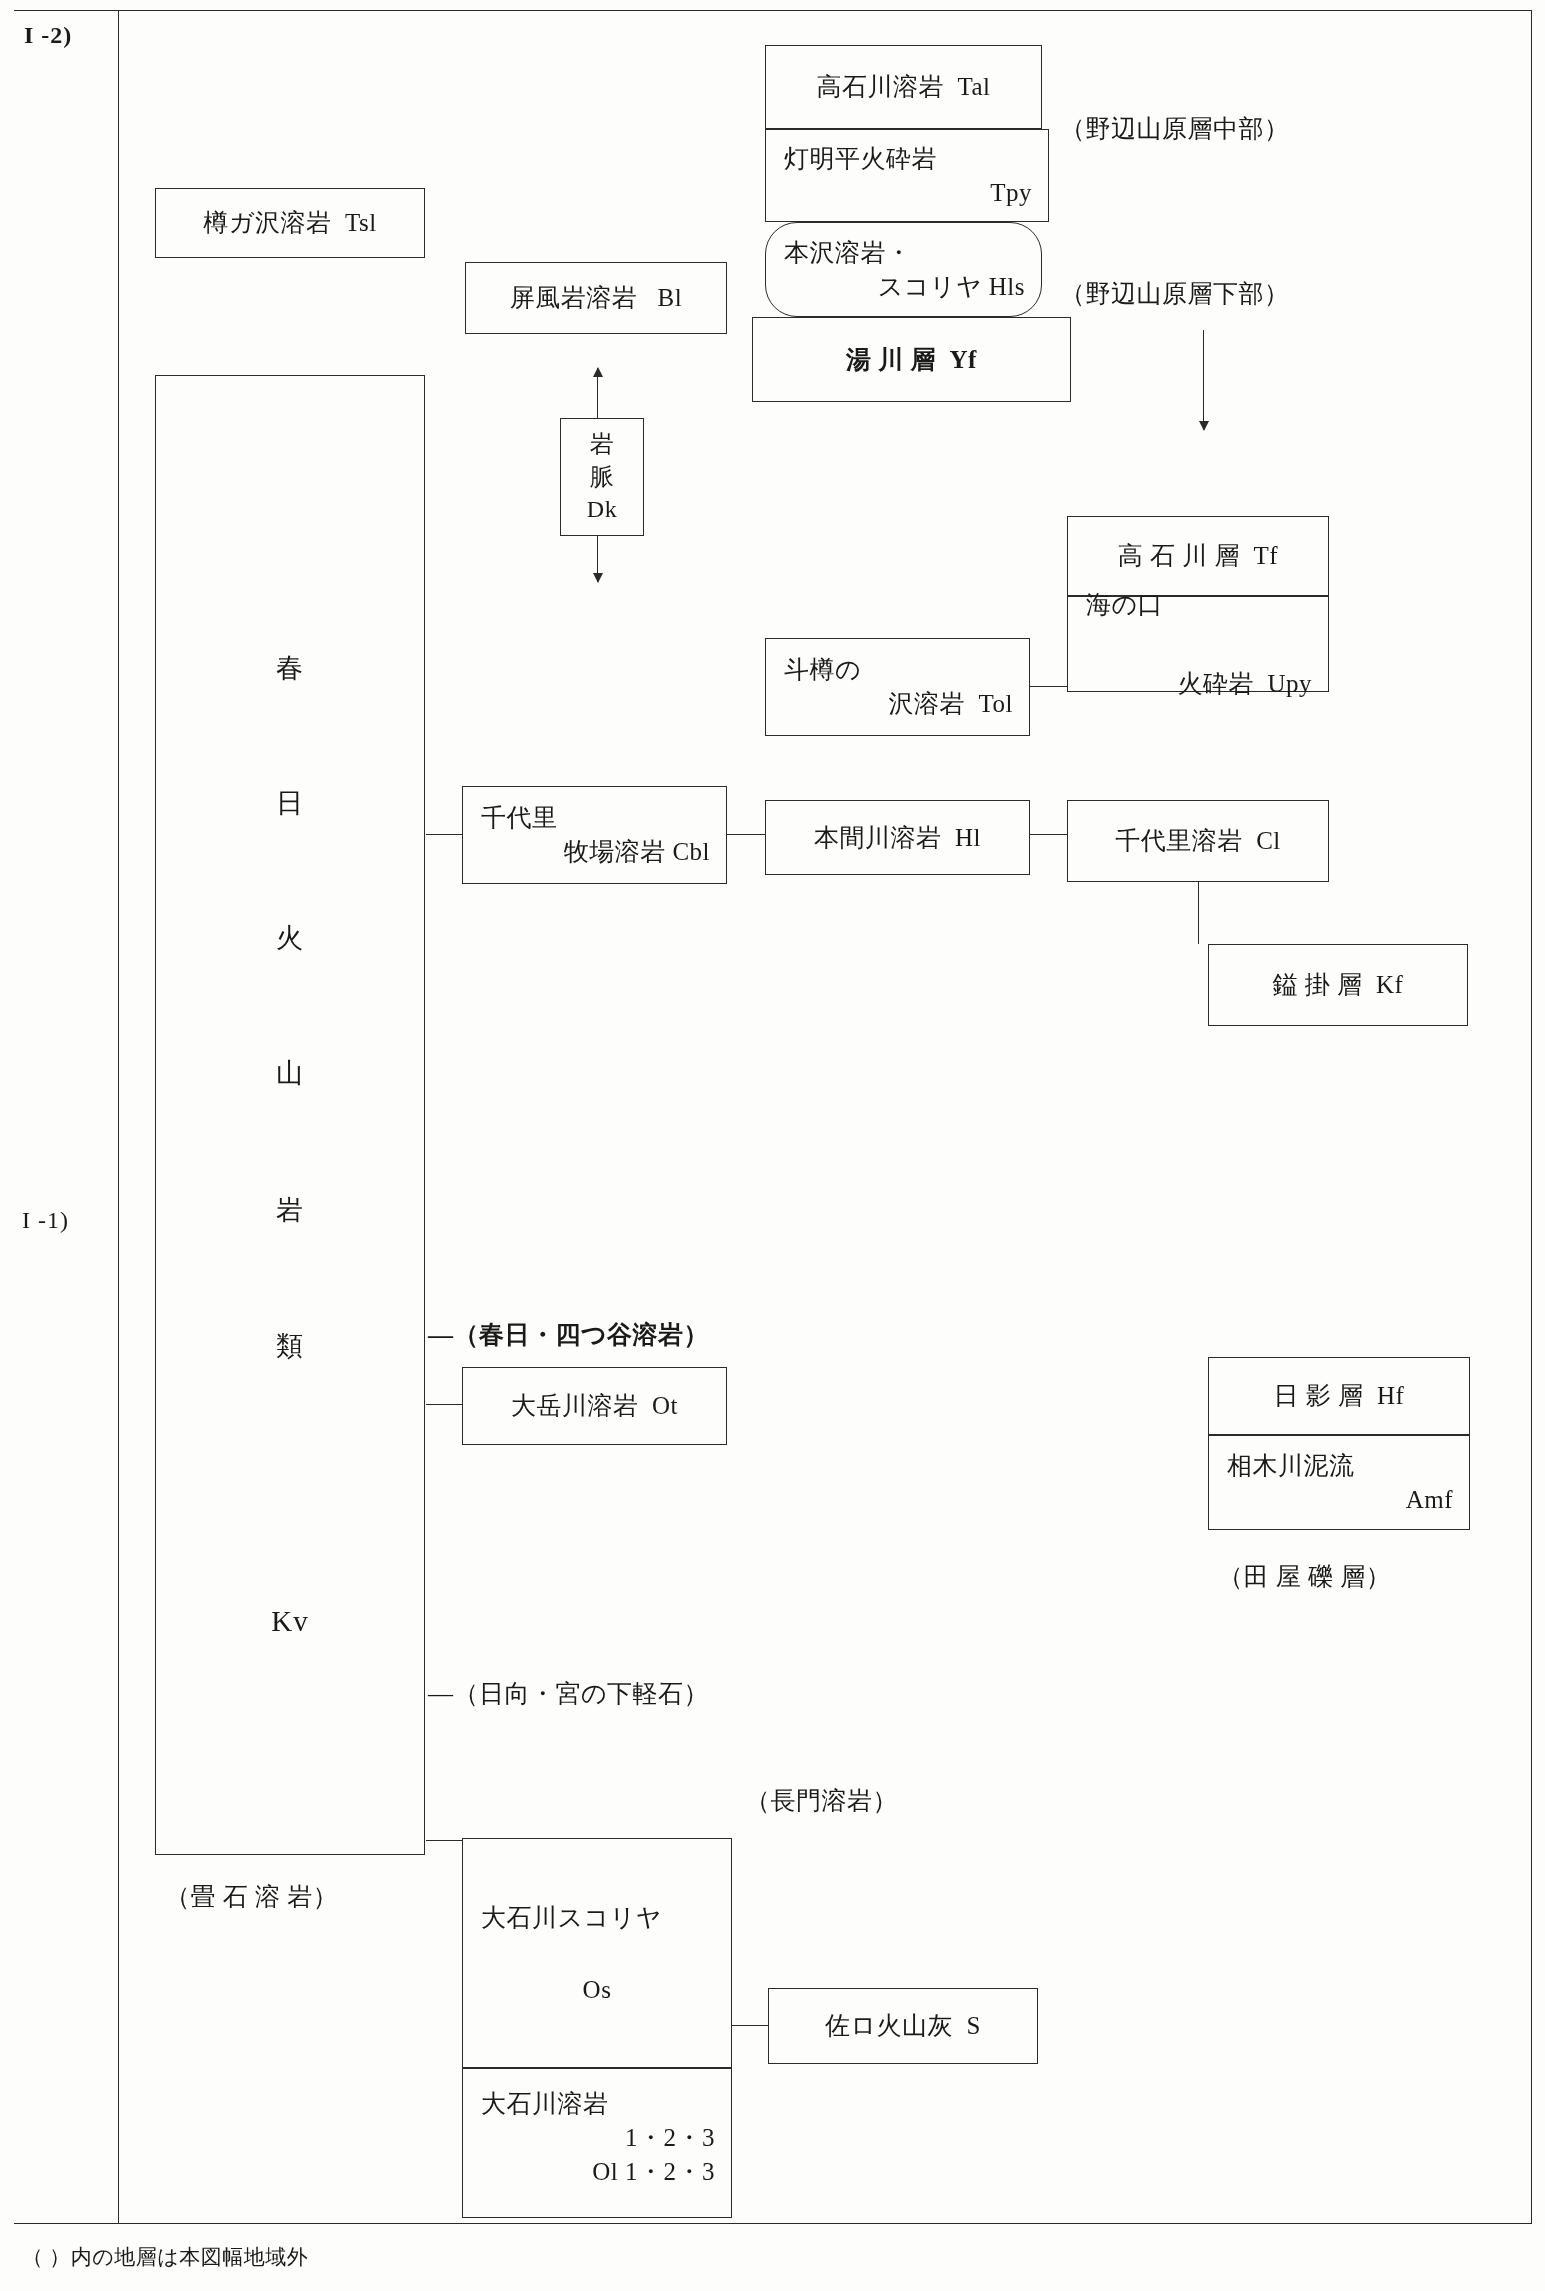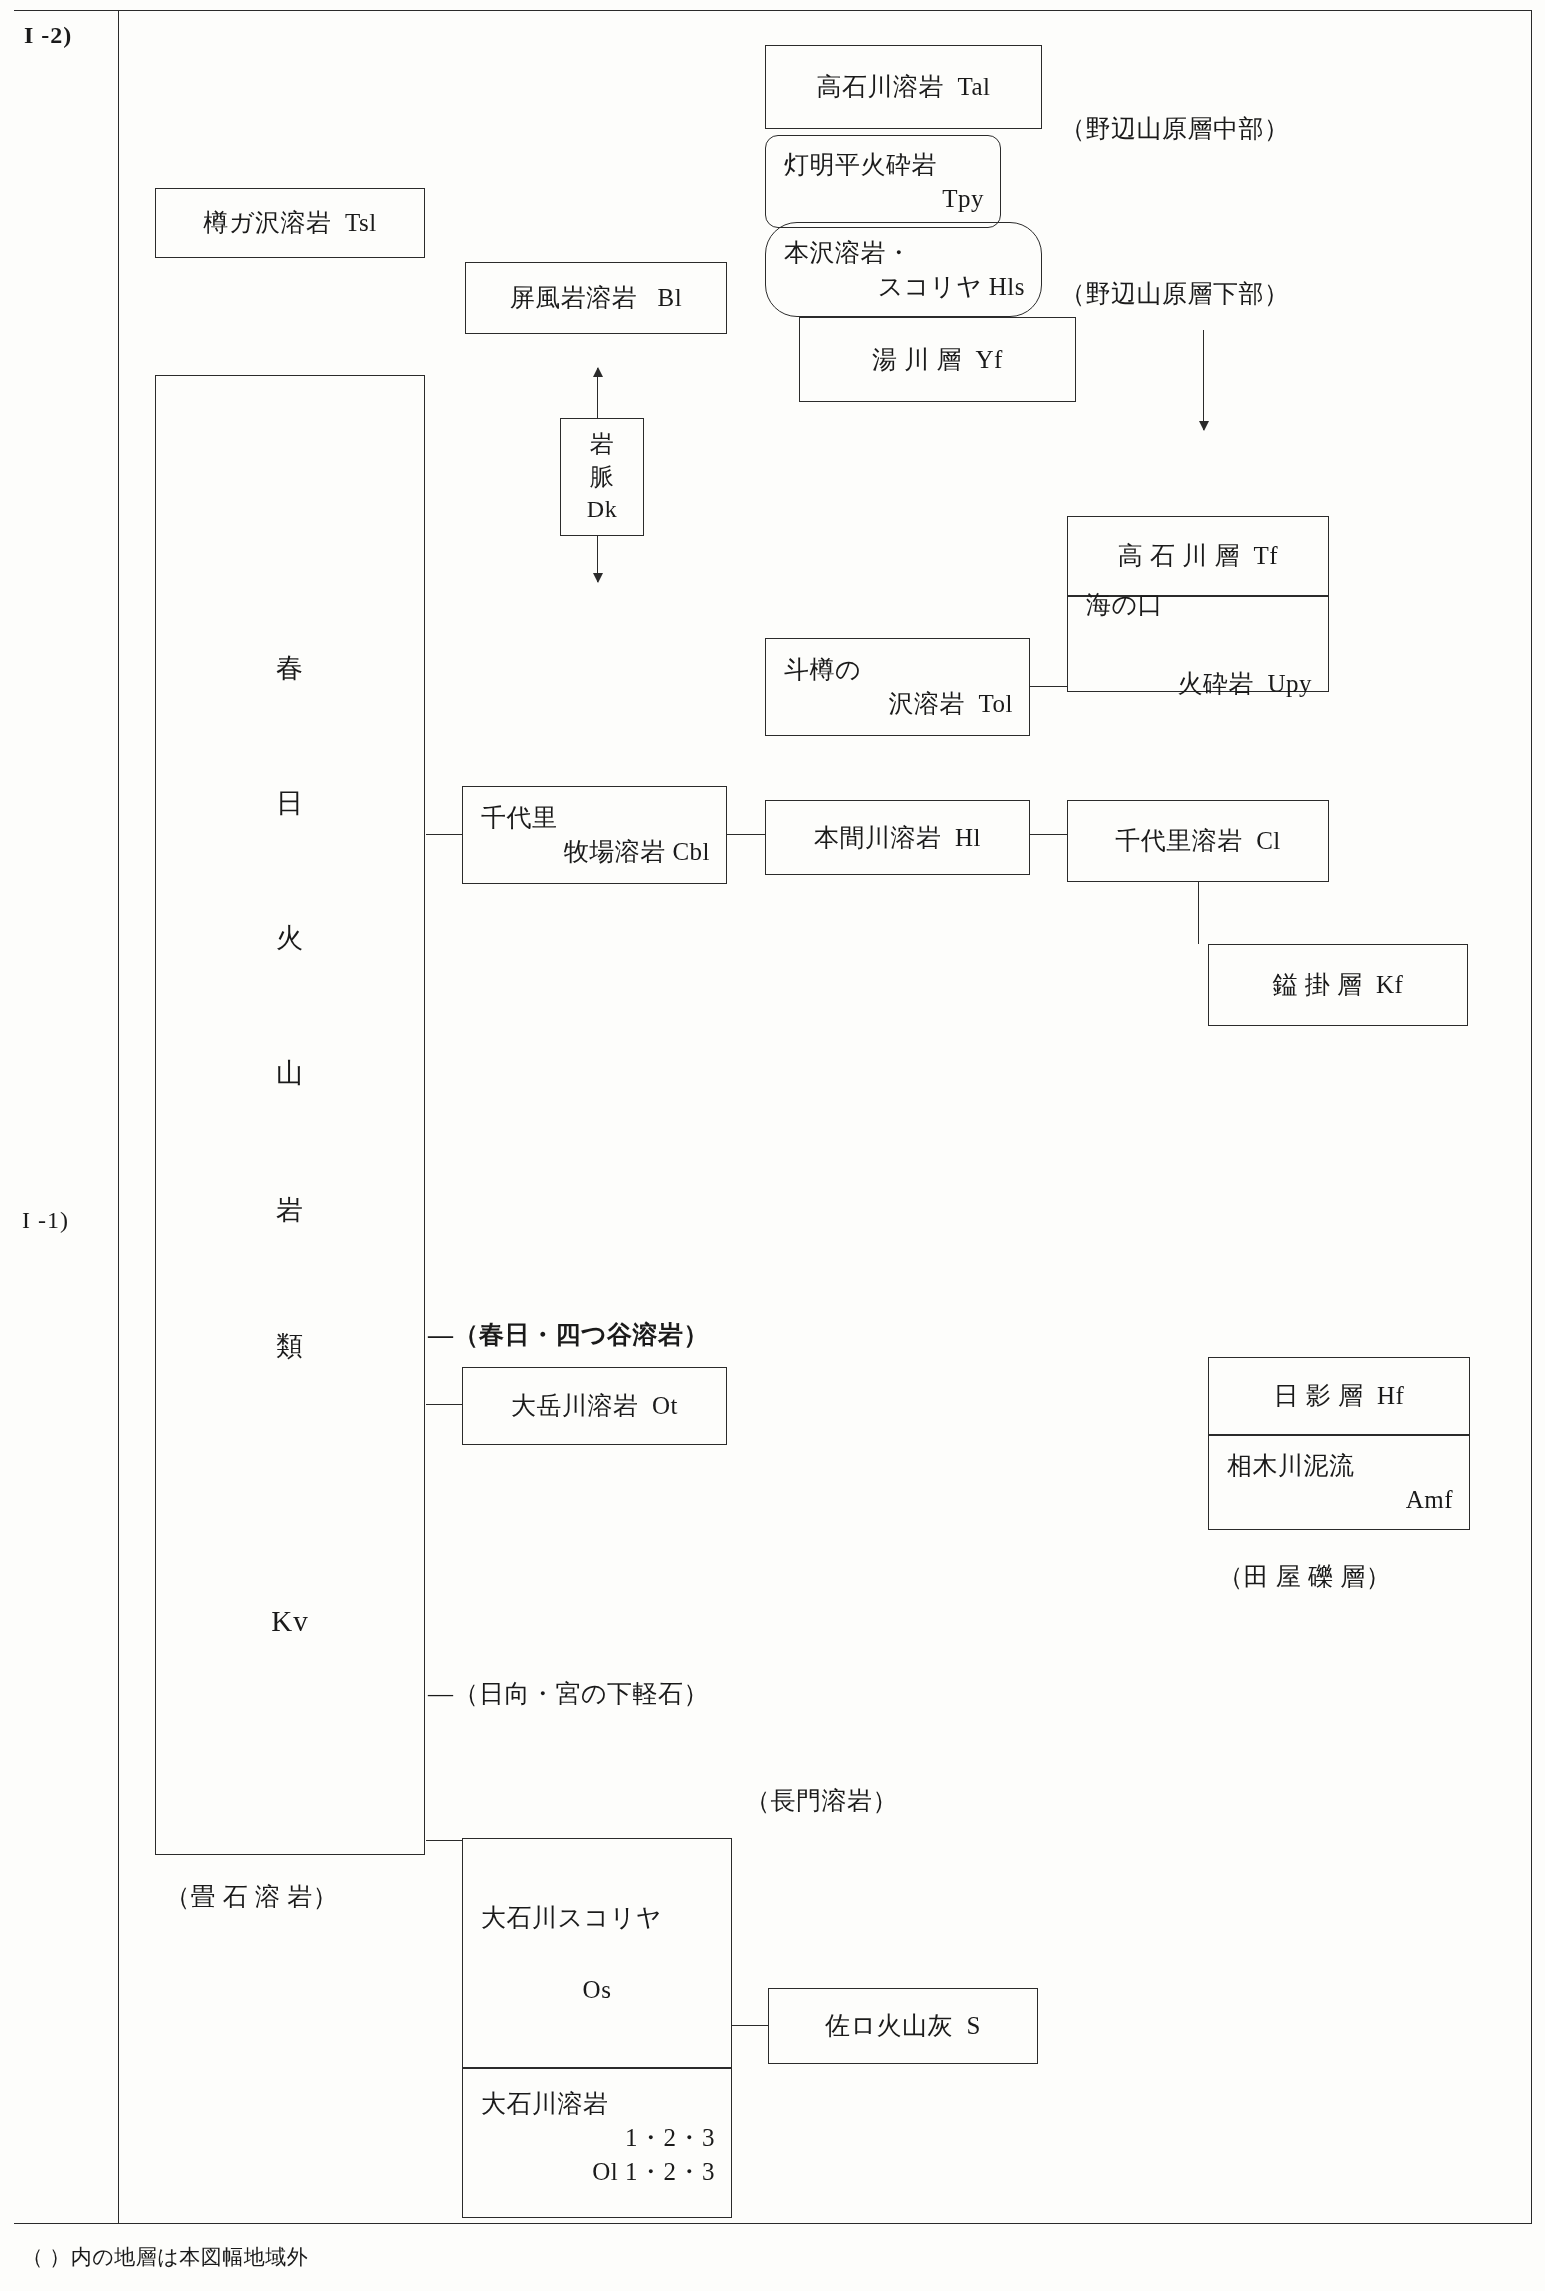--- a/index.html
+++ b/index.html
@@ -126,29 +126,29 @@
     <span class="l1">樽ガ沢溶岩  Tsl</span>
   </div>
 
   <div class="box center" style="left:465px; top:262px; width:262px; height:72px;">
     <span class="l1">屏風岩溶岩   Bl</span>
   </div>
 
   <div class="box center" style="left:765px; top:45px; width:277px; height:84px;text-align:center;">
     <span class="l1">高石川溶岩  Tal</span>
   </div>
-  <div class="box" style="left:765px; top:135px; width:236px; height:93px;border-radius:13px;">
+  <div class="box" style="left:765px; top:129px; width:284px; height:93px;">
     <span class="l1 pad-l">灯明平火砕岩</span>
     <span class="l2 right">Tpy</span>
   </div>
   <div class="box" style="left:765px; top:222px; width:277px; height:95px;border-radius:32px;">
     <span class="l1 pad-l">本沢溶岩・</span>
     <span class="l2 right">スコリヤ Hls</span>
   </div>
-  <div class="box center" style="left:799px; top:317px; width:277px; height:85px;">
+  <div class="box center" style="left:752px; top:317px; width:319px; height:85px;font-weight:bold;">
     <span class="l1">湯 川 層  Yf</span>
   </div>
 
   <div class="plain" style="left:1060px; top:112px;">（野辺山原層中部）</div>
   <div class="plain" style="left:1060px; top:277px;">（野辺山原層下部）</div>
   <div class="vline arrow-down" style="left:1203px; top:330px; height:100px;"></div>
 
   <div class="vline arrow-up" style="left:597px; top:368px; height:50px;"></div>
   <div class="box center" style="left:560px; top:418px; width:84px; height:118px; font-size:24px;">
     <span class="l1">岩</span>

